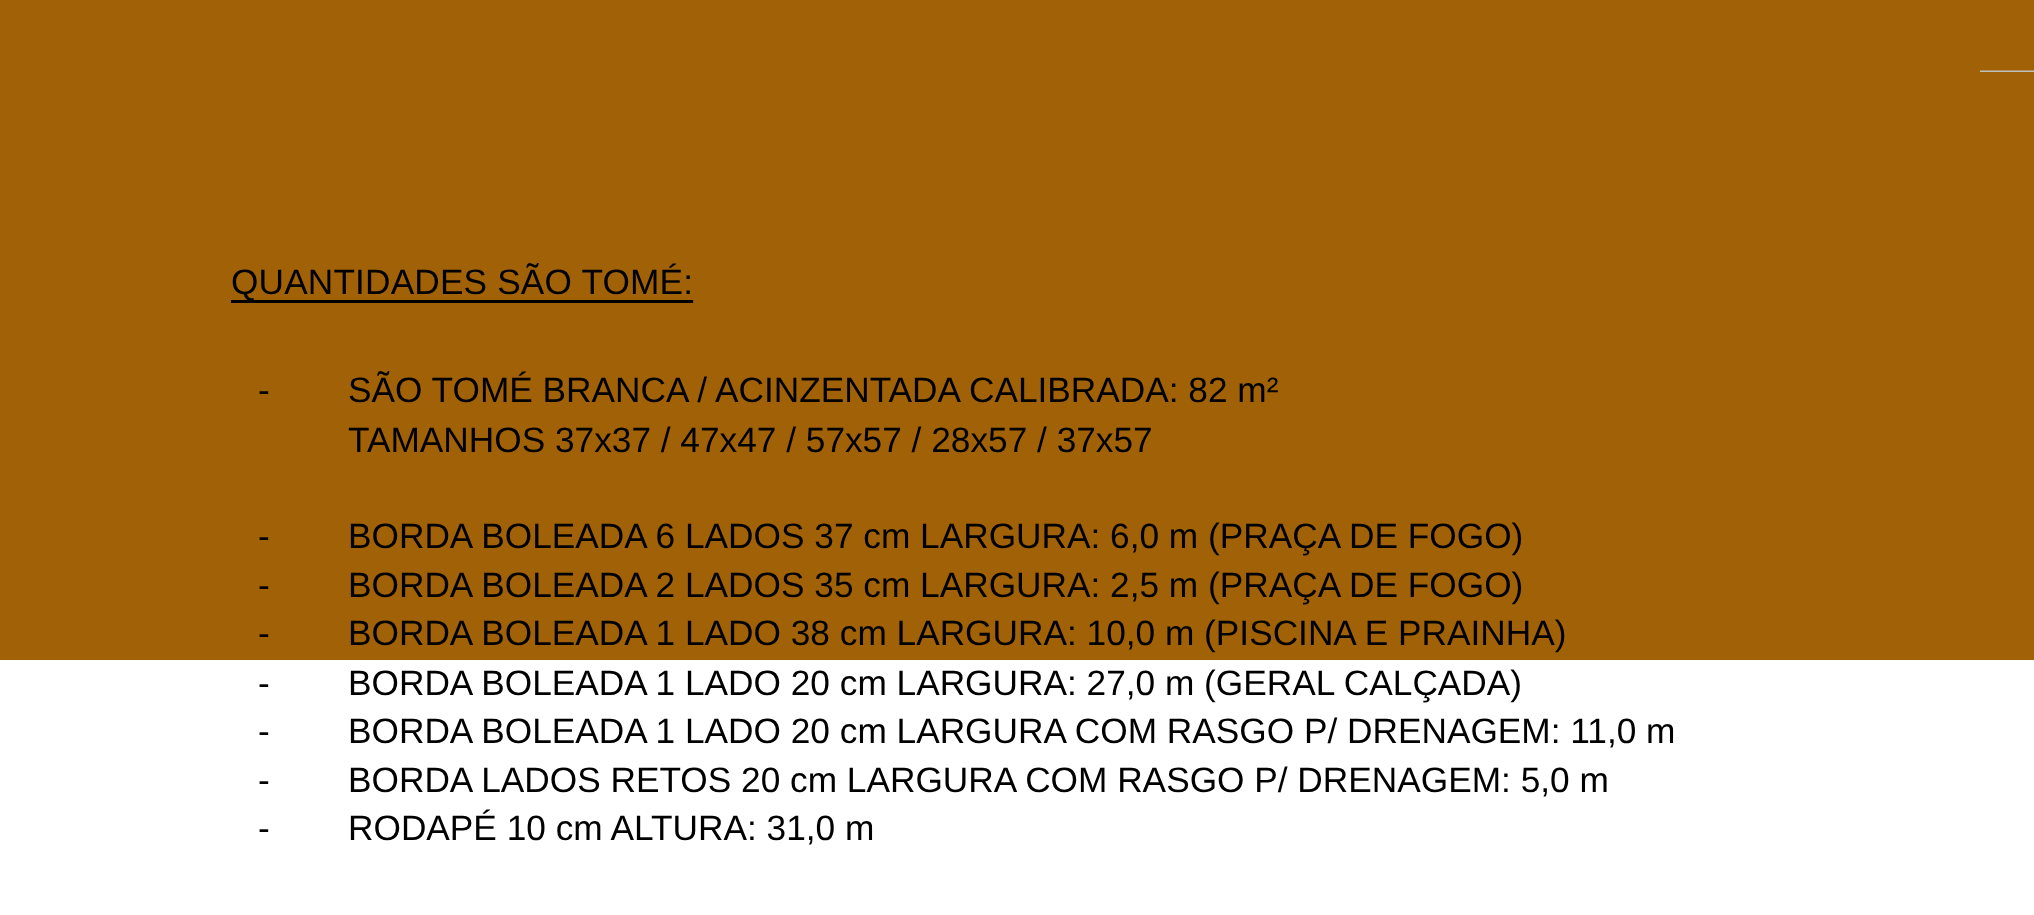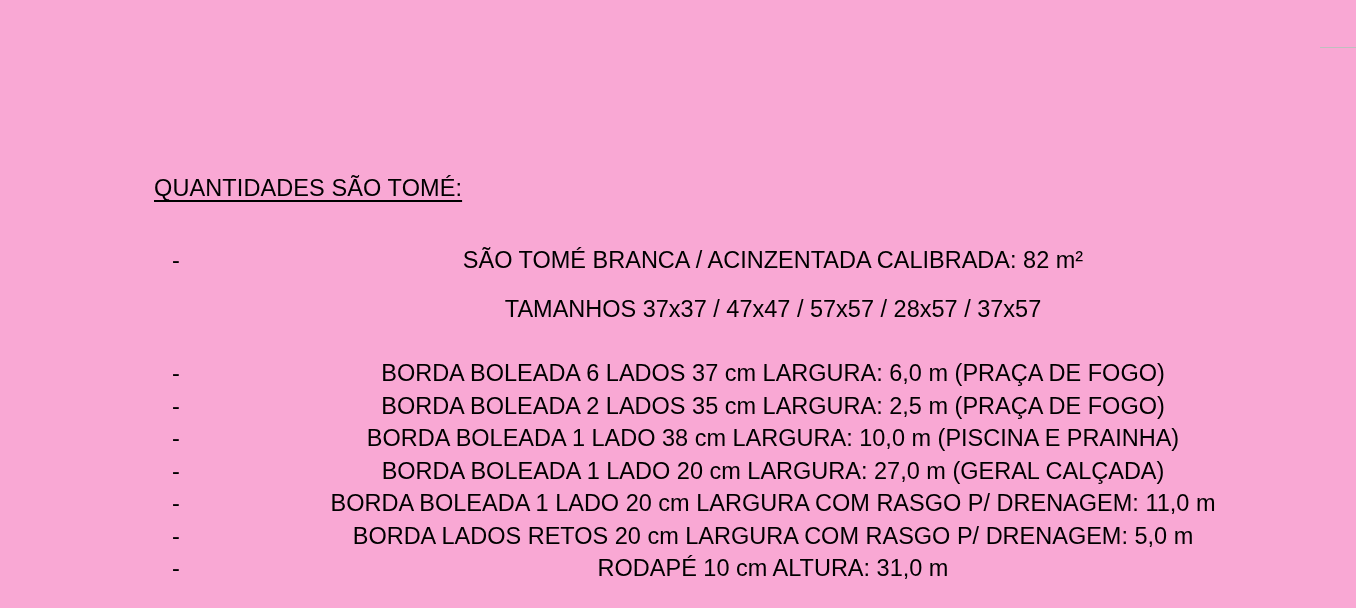--- a/index.html
+++ b/index.html
@@ -13,22 +13,22 @@
     position: relative;
     font-family: "Liberation Sans", sans-serif;
     color: #000000;
     overflow: hidden;
   }
   .page {
     position: absolute;
     left: 0;
     top: 0;
     width: 1356px;
-    height: 608px;
-    background: #f9a8d4;
+    height: 440px;
+    background: #a16207;
   }
   .corner-rule {
     position: absolute;
     right: 0;
     top: 47px;
     width: 36px;
     height: 0;
     border-top: 1px solid #bfbfbf;
   }
   .doc-title {
@@ -57,25 +57,23 @@
   }
   .bullet {
     width: 78px;
     flex: 0 0 78px;
     text-align: left;
     padding-left: 18px;
     box-sizing: border-box;
   }
   .item-body {
     flex: 1 1 auto;
-    text-align: center;
   }
   .item-sub {
     display: block;
-    margin-top: 16px;
   }
   .spacer {
     height: 32px;
   }
 </style>
 </head>
 <body>
 
 <div class="page">
 

